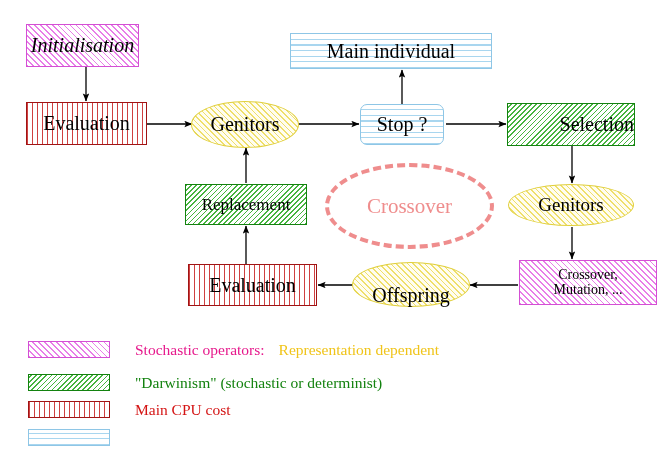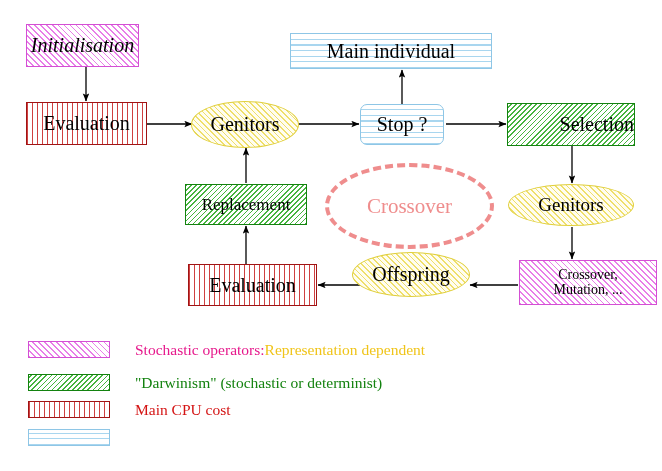--- a/index.html
+++ b/index.html
@@ -104,20 +104,21 @@
     box-sizing: border-box;
     flex: none;
   }
   .legend-label {
     margin-left: 25px;
     font-size: 15.5px;
     white-space: nowrap;
     letter-spacing: 0px;
   }
   .legend-label-2 {
+    margin-left: 14px;
     font-size: 15.5px;
     white-space: nowrap;
   }
   .c-magenta { color: #e6198c; }
   .c-gold    { color: #f0c419; }
   .c-green   { color: #13820f; }
   .c-red     { color: #d41414; }
   .c-ltblue  { color: #8ec6e6; }
 </style>
 </head>
@@ -181,21 +182,21 @@
 
 <div class="node ellipse-yellow" style="left:508px; top:184px; width:126px; height:42px; font-size:19px;">
   <span class="node-text">Genitors</span>
 </div>
 
 <div class="node box-magenta" style="left:519px; top:260px; width:138px; height:45px; font-size:14px;">
   <span class="node-text">Crossover,
 Mutation, ...</span>
 </div>
 
-<div class="node ellipse-yellow" style="left:352px; top:252px; width:118px; height:45px; font-size:20px;">
+<div class="node ellipse-yellow" style="left:352px; top:262px; width:118px; height:45px; font-size:20px;align-items:flex-end;">
   <span class="node-text">Offspring</span>
 </div>
 
 <div class="node box-red" style="left:188px; top:264px; width:129px; height:42px; font-size:20px;">
   <span class="node-text">Evaluation</span>
 </div>
 
 <div class="node box-green" style="left:185px; top:184px; width:122px; height:41px; font-size:17px;">
   <span class="node-text">Replacement</span>
 </div>

